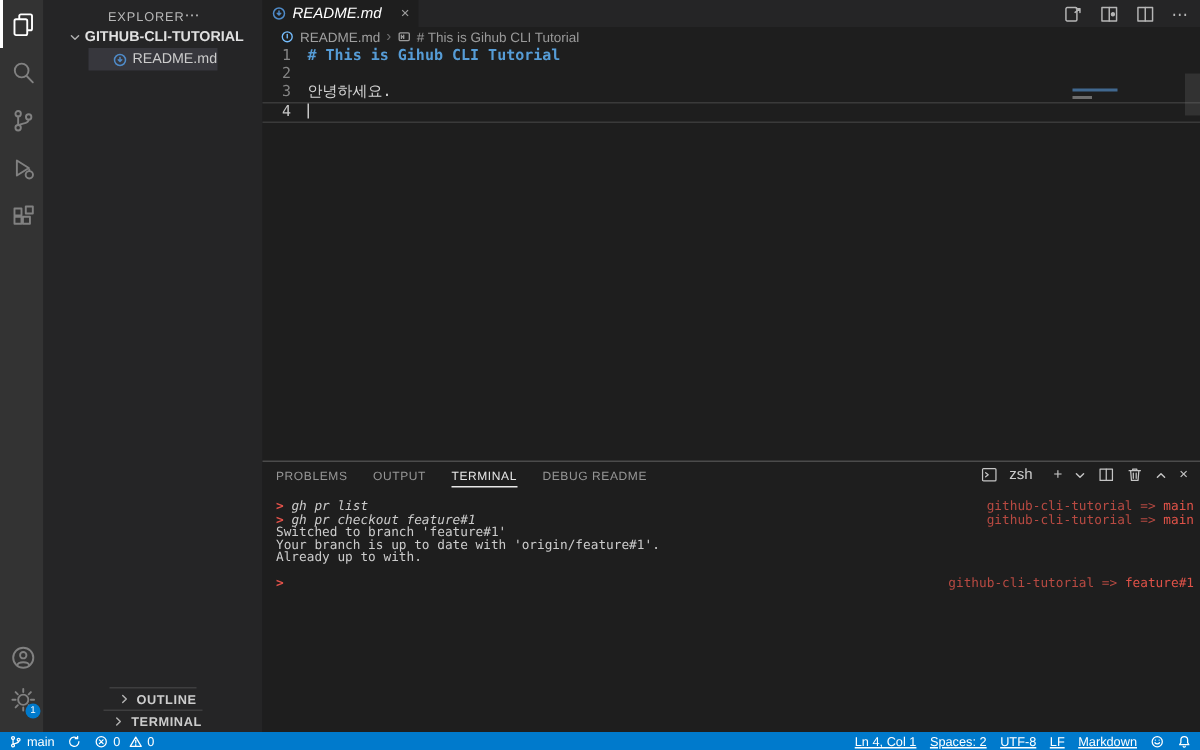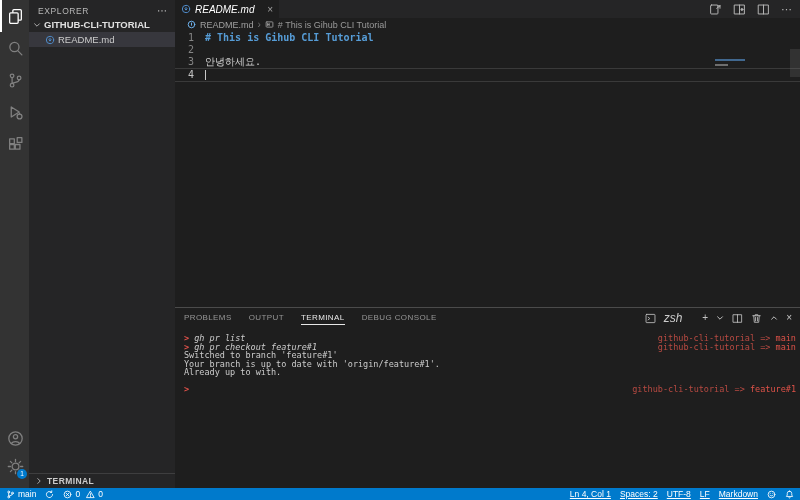--- a/index.html
+++ b/index.html
@@ -10,21 +10,21 @@
   
   .activity-bar { position:absolute; left:0; top:0; width:29px; height:488px; background:#333333; display:flex; flex-direction:column; }
   .ab-item { width:29px; height:32px; display:flex; align-items:center; justify-content:center; color:#818181; border-left:2px solid transparent; }
   .ab-item.active { color:#ffffff; border-left:2px solid #ffffff; }
   .ab-bottom { margin-top:auto; margin-bottom:8px; }
   .ab-bottom .ab-item { height:28px; }
   .gear-wrap { position:relative; }
   .badge { position:absolute; right:2px; bottom:1px; min-width:10px; height:10px; border-radius:5px; background:#007acc; color:#fff; font-size:6.5px; line-height:10px; text-align:center; padding:0 2px; }
 
   
-  .sidebar { position:absolute; left:29px; top:0; width:146px; height:488px; background:#252526; display:flex; flex-direction:column; }
+  .sidebar { position:absolute; left:29px; top:0; width:146px; height:488px; background:#252526; display:flex; flex-direction:column;align-items:center; }
   .sb-header { height:17px; display:flex; align-items:center; padding:4px 8px 0 9px; }
   .sb-title { font-size:8.5px; letter-spacing:.6px; color:#b8b8b8; }
   .sb-more { margin-left:auto; color:#c5c5c5; font-size:10px; line-height:8px; }
   .tree-row { height:15px; display:flex; align-items:center; gap:3px; font-size:9.5px; color:#cccccc; padding-left:4px; }
   .tree-row.folder { font-weight:bold; color:#e0e0e0; }
   .tree-row.file { background:#37373d; padding-left:16px; }
   .chev { width:8px; height:8px; color:#b0b0b0; flex:0 0 auto; }
   .spacer { flex:1 1 auto; }
   .section-row { height:15px; display:flex; align-items:center; gap:4px; padding-left:6px; border-top:1px solid rgba(128,128,128,.28); font-size:8.5px; font-weight:bold; letter-spacing:.4px; color:#cccccc; }
 
@@ -53,21 +53,21 @@
   .mm-bar1 { width:30px; height:2px; background:#41688f; margin-bottom:3px; }
   .mm-bar2 { width:13px; height:2px; background:#6e6e6e; margin-top:2px; }
   .scroll-slider { position:absolute; top:18px; right:0; width:10px; height:28px; background:rgba(121,121,121,.22); }
 
   
   .panel { position:absolute; left:0; top:307px; width:625px; height:181px; border-top:1px solid #4b4b4b; background:#1e1e1e; }
   .panel-tabs { height:19px; display:flex; align-items:center; gap:17px; padding-left:9px;text-align:center; }
   .panel-tab { font-size:8px; letter-spacing:.4px; color:#969696; padding:3px 0 2px 0; border-bottom:1px solid transparent; }
   .panel-tab.active { color:#e7e7e7; border-bottom:1px solid #e7e7e7; }
   .panel-actions { position:absolute; right:8px; top:3px; display:flex; align-items:center; gap:8px; color:#c5c5c5; }
-  .shell-label { font-size:12px; color:#cccccc; margin-right:12px;font-style:italic; }
+  .shell-label { font-size:10px; color:#cccccc; margin-right:6px; }
   .pa-glyph { font-size:10px; line-height:10px; color:#c5c5c5; }
 
   .term { padding:7px 4px 0 9px; font-family:"DejaVu Sans Mono",monospace; font-size:8.5px; color:#cccccc; }
   .term-line { display:flex; justify-content:space-between; height:8.5px; line-height:8.5px; white-space:pre; }
   .t-prompt { color:#e5534b; font-weight:bold; }
   .t-cmd { color:#cccccc;font-style:italic; }
   .t-repo, .t-arrow { color:#b84a42; }
   .t-branch { color:#df5248; }
 
   
@@ -166,20 +166,28 @@
     <div class="tree-row file">
       <span style="color:#4f8bc9;">
         <svg class="i" width="10" height="10" viewBox="0 0 12 12">
             <circle cx="6" cy="6" r="4.4"></circle>
             <path d="M6 4v3 M4.6 5.8L6 7.2 7.4 5.8"></path>
           </svg>
       </span>
       <span>README.md</span>
     </div>
     <div class="spacer"></div>
+    <div class="section-row">
+      <span class="chev">
+        <svg class="i" width="8" height="8" viewBox="0 0 10 10">
+            <path d="M3.5 2l3 3-3 3"></path>
+          </svg>
+      </span>
+      <span>OUTLINE</span>
+    </div>
     <div class="section-row">
       <span class="chev">
         <svg class="i" width="8" height="8" viewBox="0 0 10 10">
             <path d="M3.5 2l3 3-3 3"></path>
           </svg>
       </span>
       <span>TERMINAL</span>
     </div>
   </div>
 
@@ -261,21 +269,21 @@
         <div class="mm-bar2"></div>
       </div>
       <div class="scroll-slider"></div>
     </div>
 
     <div class="panel">
       <div class="panel-tabs">
           <span class="panel-tab">PROBLEMS</span>
           <span class="panel-tab">OUTPUT</span>
           <span class="panel-tab active">TERMINAL</span>
-          <span class="panel-tab">DEBUG CONSOLE</span>
+          <span class="panel-tab">DEBUG README</span>
         </div>
       <div class="panel-actions">
         <span>
           <svg class="i" width="11" height="11" viewBox="0 0 16 16">
               <rect x="1.5" y="2" width="13" height="12" rx="1"></rect>
               <path d="M4.5 6l2.5 2-2.5 2"></path>
             </svg>
         </span>
         <span class="shell-label">zsh</span>
         <span class="pa-glyph">+</span>

